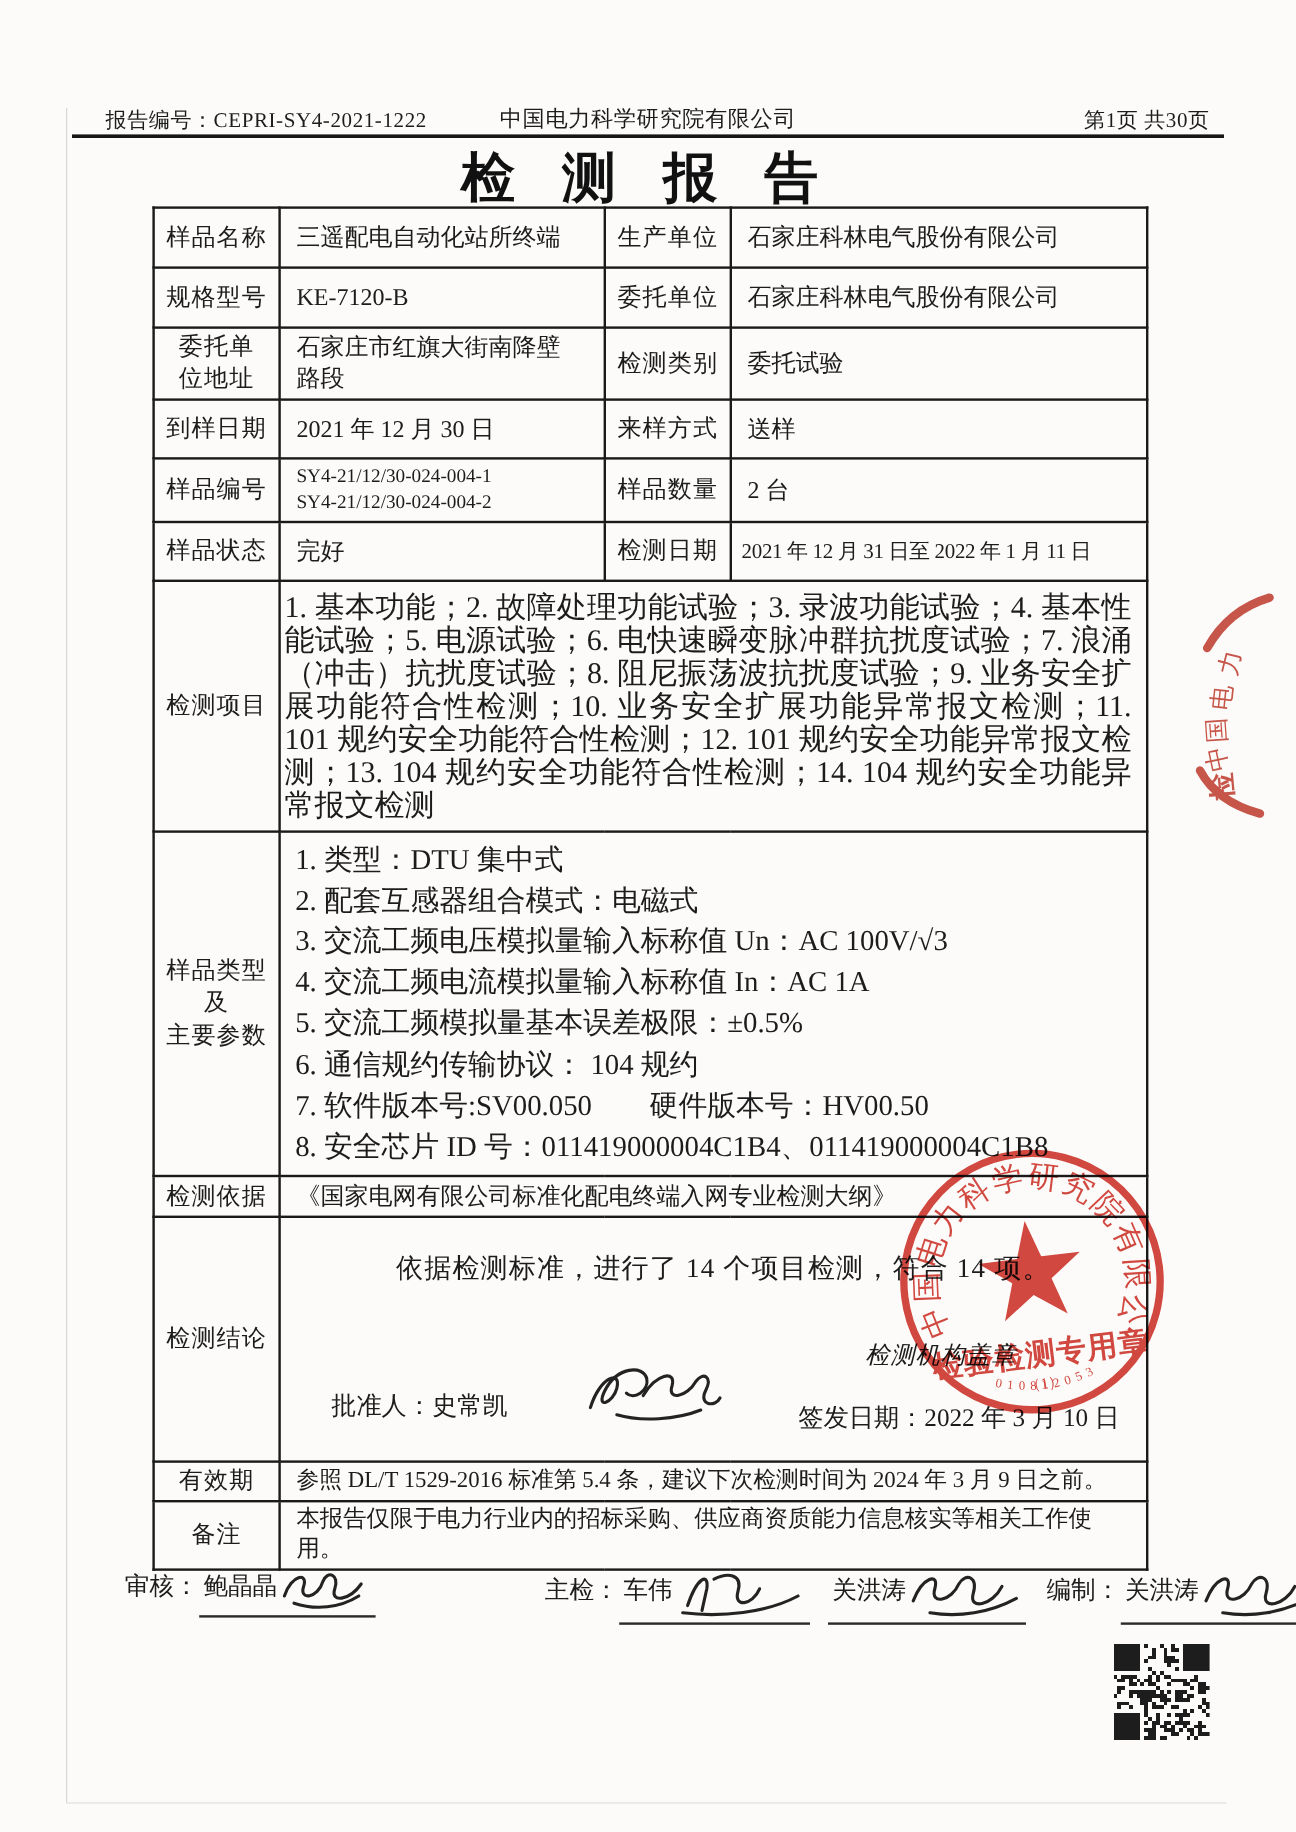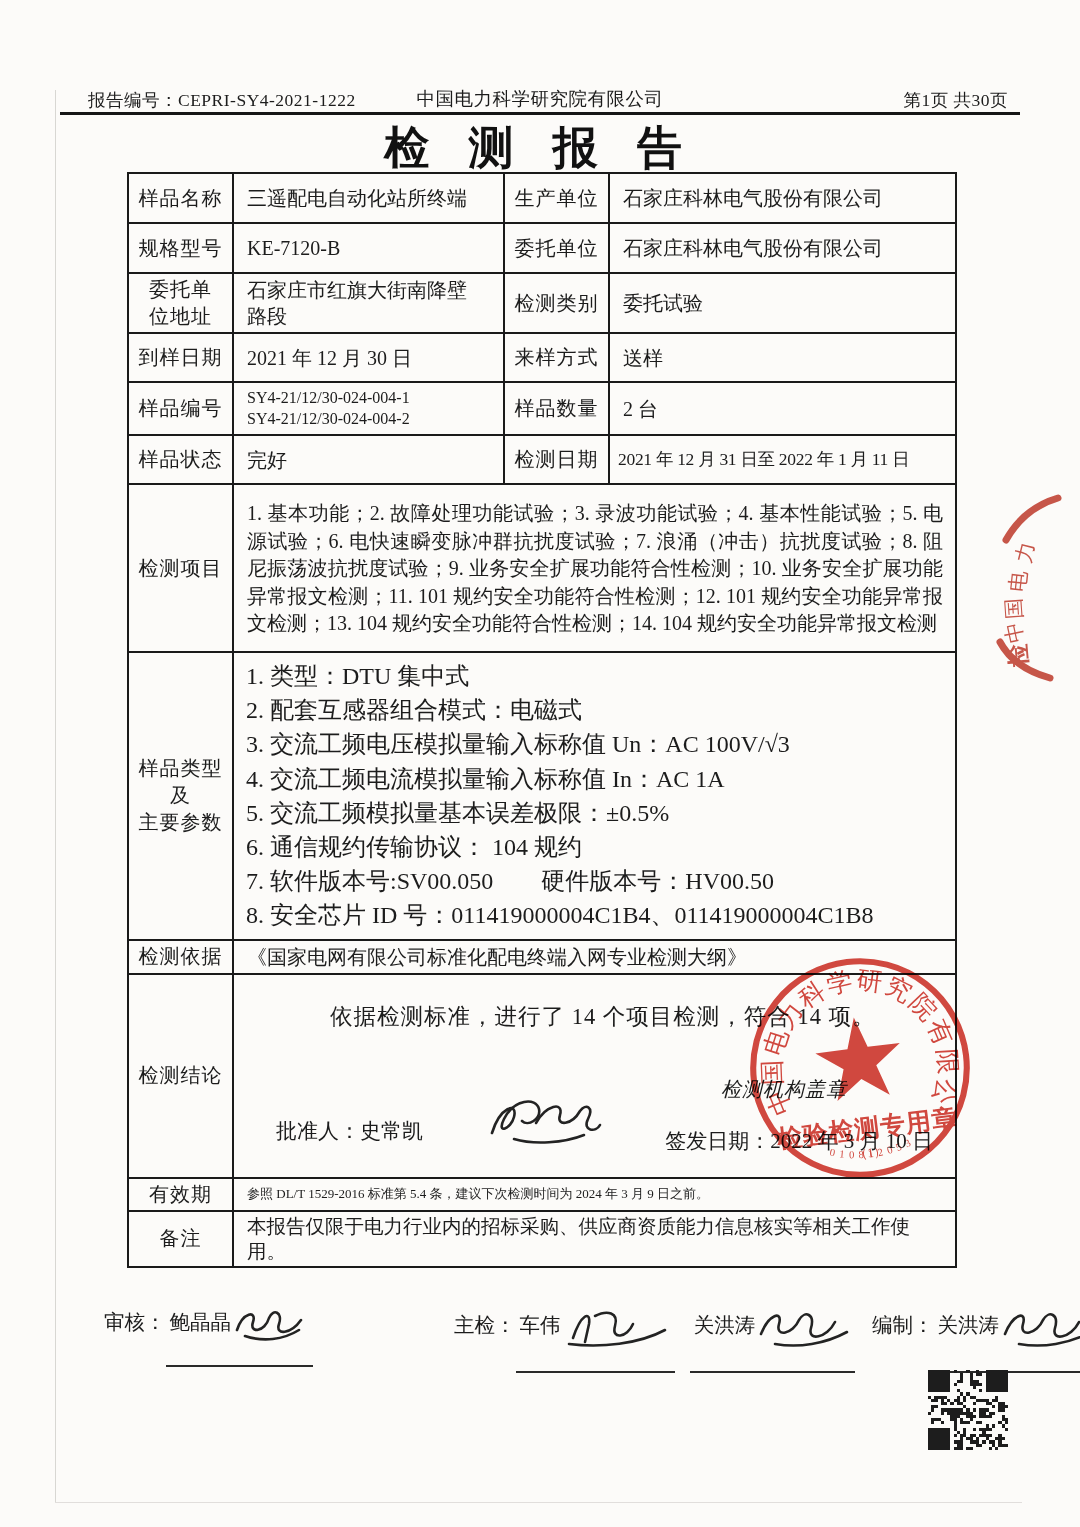--- a/index.html
+++ b/index.html
@@ -38,21 +38,21 @@
   table.report{
     position:absolute;left:127px;top:172px;width:828px;
     border-collapse:collapse;table-layout:fixed;
     font-size:20px;color:var(--ink);
   }
   table.report td{border:2px solid var(--line);vertical-align:middle;}
   td.lab{text-align:center;letter-spacing:1px;white-space:pre-line;line-height:1.35;padding:2px;}
   td.val{padding:2px 10px 2px 13px;white-space:pre-line;line-height:1.3;}
   td.val.small{font-size:17.5px;letter-spacing:-0.3px;padding-left:8px;}
   td.items-cell{
-    padding:8px 12px 6px 13px;font-size:20px;line-height:27.5px;
+    padding:8px 12px 6px 3px;font-size:25px;line-height:27.5px;
     text-align:justify;text-justify:inter-ideograph;vertical-align:top;white-space:normal;
   }
   td.params-cell{padding:6px 12px;vertical-align:middle;}
   .param-line{line-height:34.2px;font-size:24px;white-space:pre;}
   td.conclusion-cell{position:relative;padding:0;}
   .concl-statement{position:absolute;top:26px;left:96px;font-size:22.5px;letter-spacing:1px;}
   .concl-approver{position:absolute;left:42px;bottom:32px;font-size:21px;}
   .concl-approver .sig{position:absolute;left:208px;bottom:-6px;}
   .concl-stamp-caption{position:absolute;right:108px;bottom:74px;font-size:20px;letter-spacing:1px;font-style:italic;}
   .concl-issue-date{position:absolute;right:22px;bottom:22px;font-size:21px;}
@@ -60,21 +60,21 @@
   
   .seal{position:absolute;left:740px;top:948px;width:240px;height:240px;
         transform:rotate(-7deg);mix-blend-mode:multiply;opacity:.9;}
   
   .edge-seal{position:absolute;left:992px;top:492px;width:88px;height:195px;
              mix-blend-mode:multiply;opacity:.85;}
 
   
   .signoff{position:absolute;left:104px;top:1296px;width:956px;height:56px;font-size:20.5px;}
   .signoff .grp{position:absolute;top:8px;white-space:nowrap;}
-  .uline{display:inline-block;border-bottom:2px solid #2a2a2a;padding:0 4px 21px 4px;position:relative;text-align:center;}
+  .uline{display:inline-block;border-bottom:2px solid #2a2a2a;padding:0 4px 2px 4px;position:relative;text-align:center;}
   .sig{display:inline-block;vertical-align:middle;}
   .sig svg{display:block;}
   .sig path{fill:none;stroke:#232323;stroke-width:2.6;stroke-linecap:round;}
 
   .qr{position:absolute;left:928px;top:1370px;width:80px;height:80px;}
   .qr svg{width:100%;height:100%;}
   .qr rect{fill:#1d1d1d;}
 
   .seal text{font-family:"Liberation Serif","DejaVu Serif",serif;}
 </style>
@@ -178,21 +178,21 @@
               <path d="M30 46 C 50 52, 80 50, 100 42"></path>
             </svg>
           </span>
         </div>
         <div class="concl-stamp-caption">检测机构盖章</div>
         <div class="concl-issue-date">签发日期：2022 年 3 月 10 日</div>
       </td>
     </tr>
     <tr style="height:30px">
       <td class="lab">有效期</td>
-      <td class="val" colspan="3" style="font-size:13px">参照 DL/T 1529-2016 标准第 5.4 条，建议下次检测时间为 2024 年 3 月 9 日之前。</td>
+      <td class="val" colspan="3" style="font-size:19px">参照 DL/T 1529-2016 标准第 5.4 条，建议下次检测时间为 2024 年 3 月 9 日之前。</td>
     </tr>
     <tr style="height:46px">
       <td class="lab">备注</td>
       <td class="val" colspan="3" style="font-size:19.5px">本报告仅限于电力行业内的招标采购、供应商资质能力信息核实等相关工作使用。</td>
     </tr>
   </tbody>
     </table>
 
   <div class="seal">
     <svg width="240" height="240" viewBox="0 0 236 236">

